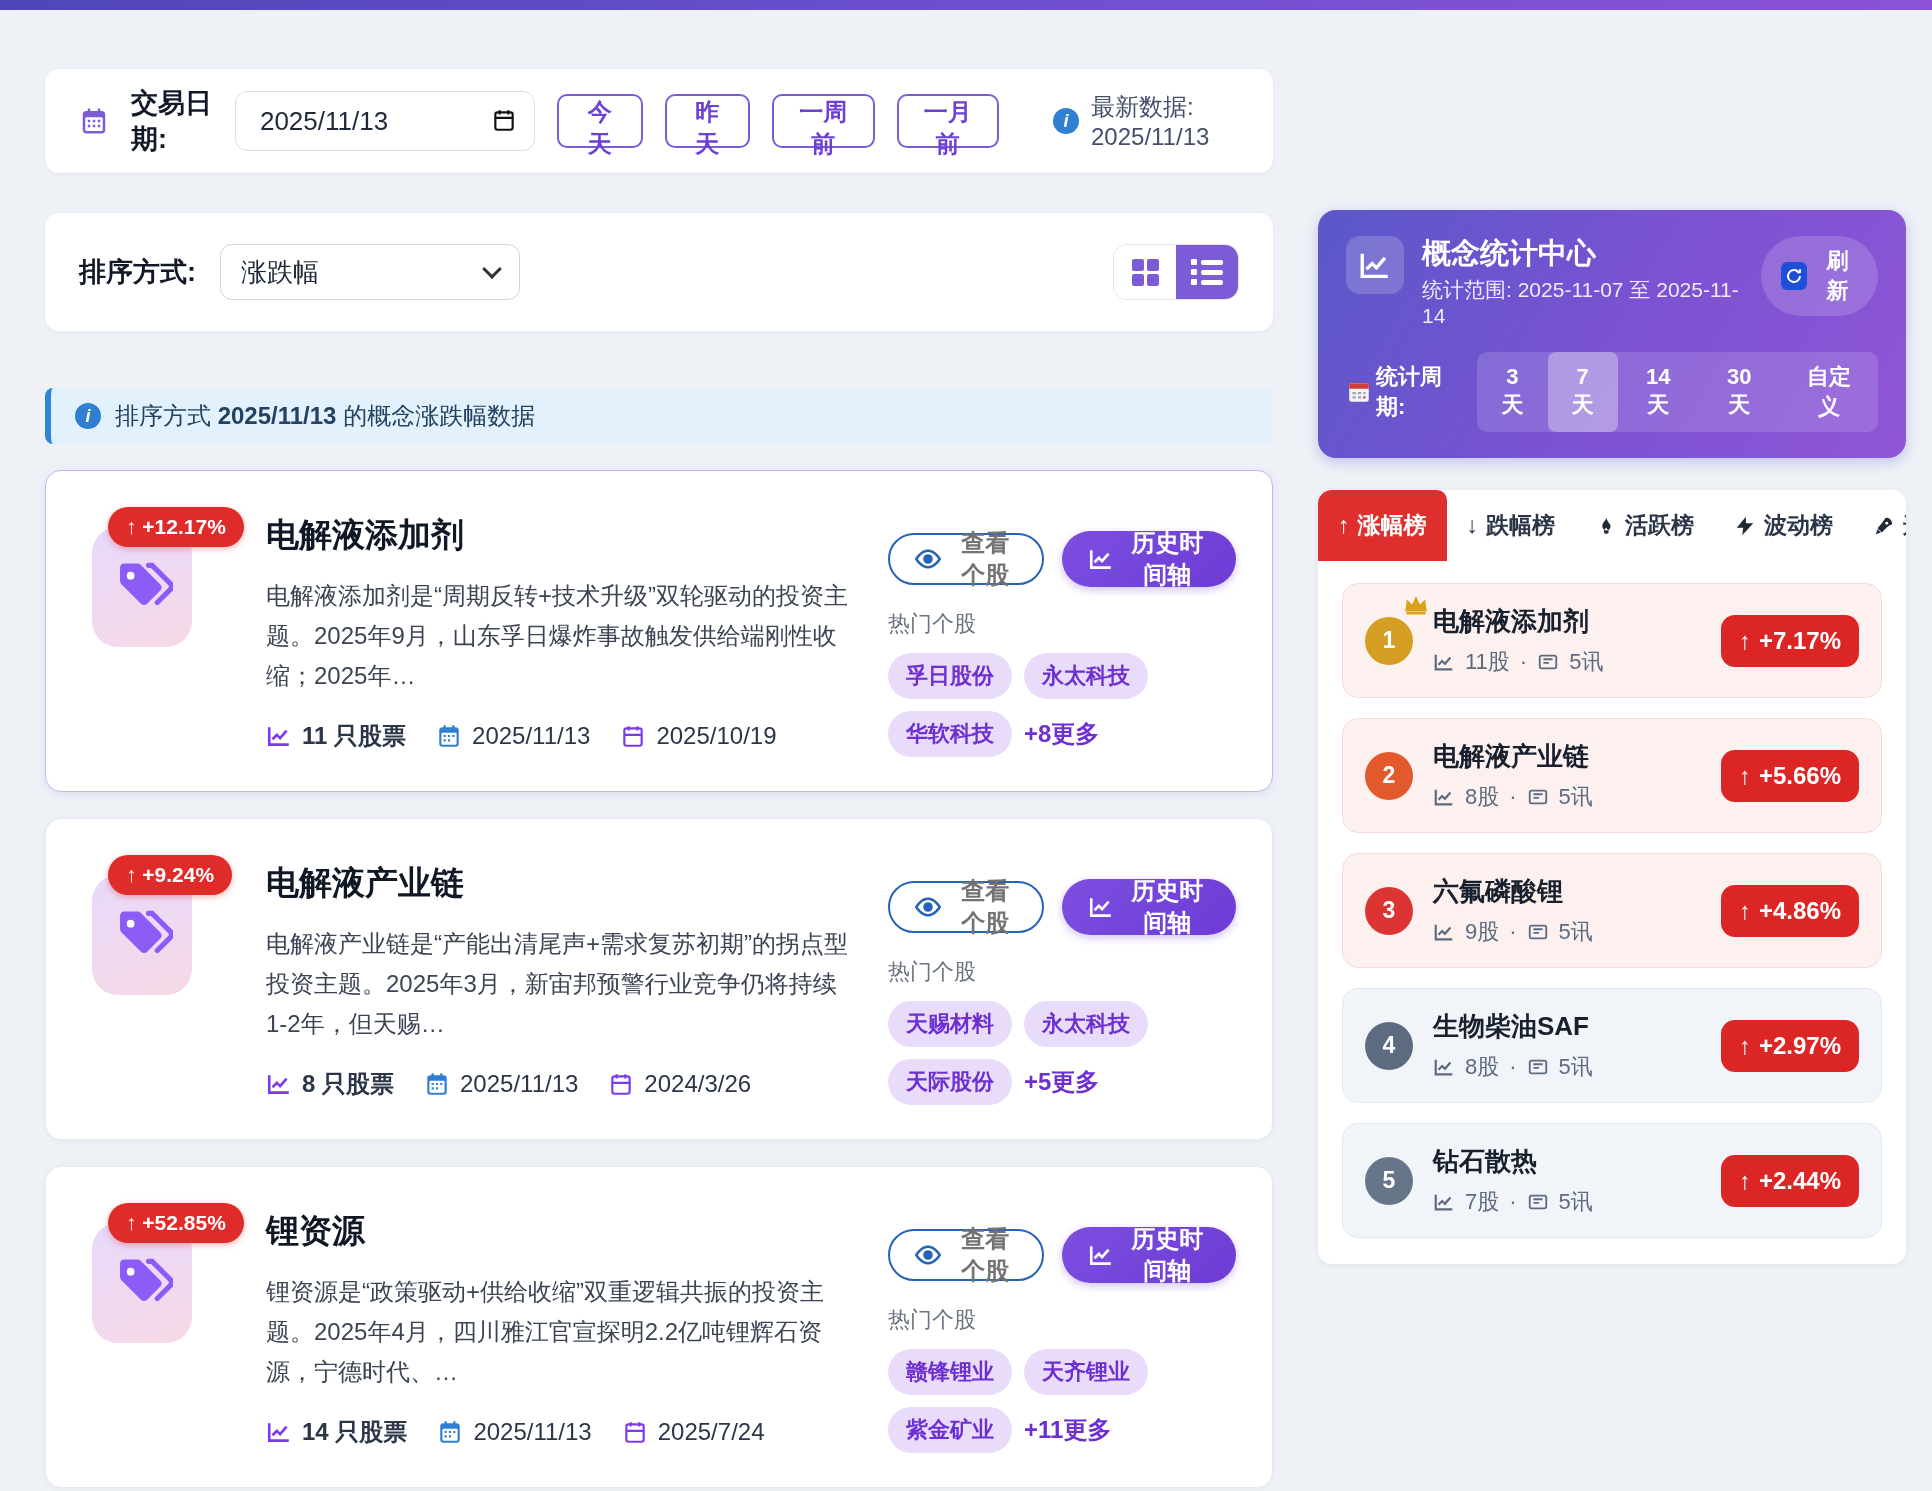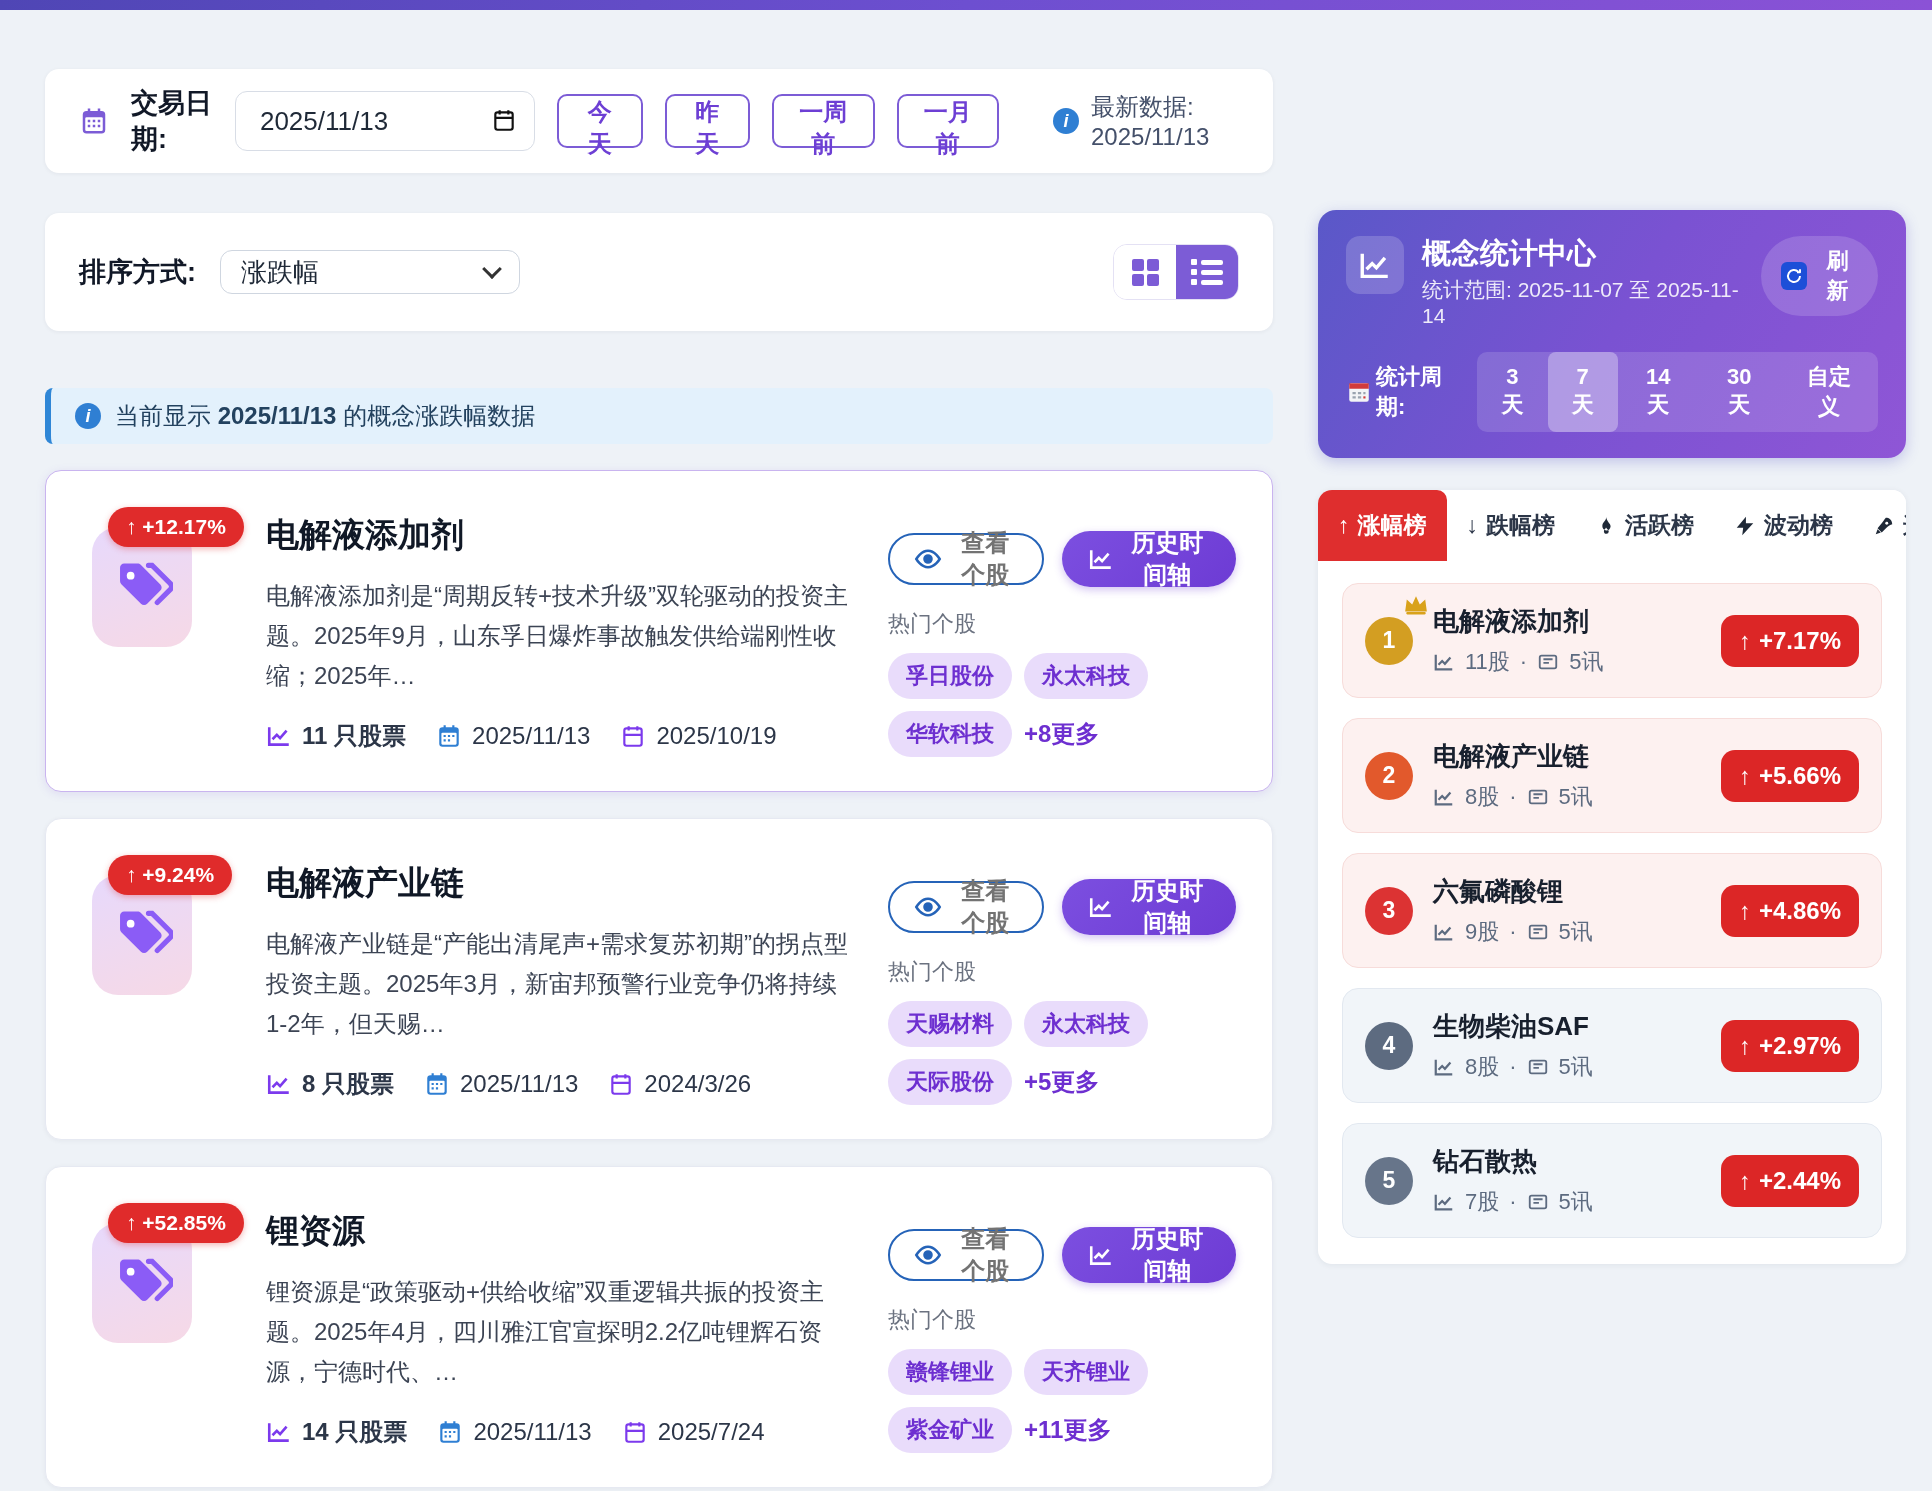--- a/index.html
+++ b/index.html
@@ -22,21 +22,21 @@
     font-size:26px; color:#1f2937; padding:0 56px 0 24px; font-family:inherit; background:#fff; }
   .date-cal { position:absolute; right:18px; top:16px; }
   .quick-btn { height:54px; padding:0 24px; background:#fff; border:2px solid #7c5cd6; border-radius:10px;
     color:#6d3fd4; font-size:24px; font-weight:bold; cursor:pointer; font-family:inherit; }
   .latest { display:flex; align-items:center; gap:12px; margin-left:32px; font-size:24px; color:#44506a; font-weight:500; }
   .info-circle { width:26px; height:26px; border-radius:50%; background:#2f7fd3; color:#fff; font-size:18px;
     font-weight:bold; display:flex; align-items:center; justify-content:center; font-style:italic; flex:0 0 auto; }
 
   
   .sort-card { margin-top:40px; height:118px; display:flex; align-items:center; padding:0 34px; }
-  .select-box { width:300px; height:44px; border:1.5px solid #cfd6e0; border-radius:12px; margin-left:24px;
+  .select-box { width:300px; height:56px; border:1.5px solid #cfd6e0; border-radius:12px; margin-left:24px;
     display:flex; align-items:center; justify-content:space-between; padding:16px 20px; font-size:26px; color:#1f2937; cursor:pointer; }
   .chevron { width:14px; height:14px; border-right:3px solid #333; border-bottom:3px solid #333;
     transform:rotate(45deg); margin-top:-6px; }
   .view-toggle { margin-left:auto; display:flex; border-radius:14px; overflow:hidden; border:1px solid #e4e1f4; }
   .seg { width:62px; height:54px; display:flex; align-items:center; justify-content:center; cursor:pointer; background:#fff; border:none; }
   .seg.active { background:#7c5cd6; }
   .grid-ic { width:26px; height:26px; display:grid; grid-template-columns:12px 12px; grid-template-rows:12px 12px; gap:3px; }
   .grid-ic i { background:#7c5cd6; border-radius:2px; }
   .list-ic { display:flex; flex-direction:column; gap:4px; }
   .list-ic .row { display:flex; gap:4px; align-items:center; }
@@ -181,21 +181,21 @@
               <span class="bar"></span>
             </span>
         </span>
       </button>
     </div>
   </section>
 
   <div class="banner">
     <span class="info-circle">i</span>
     <span>
-      <span>当前显示 </span><b>2025/11/13</b><span> 的概念涨跌幅数据</span>
+      <span>排序方式 </span><b>2025/11/13</b><span> 的概念涨跌幅数据</span>
     </span>
   </div>
 
   <article class="concept highlight">
     <div class="icon-wrap">
       <div class="tag-box">
         <svg width="62" height="62" viewBox="0 0 24 24">
             <path d="M3.5 4.5a1.6 1.6 0 0 1 1.6-1.6h5.2c.45 0 .88.18 1.2.5l7.6 7.6a1.7 1.7 0 0 1 0 2.4l-5.1 5.1a1.7 1.7 0 0 1-2.4 0l-7.6-7.6a1.7 1.7 0 0 1-.5-1.2V4.5z" fill="#8b5cf6"></path>
             <circle cx="7.6" cy="7.6" r="1.5" fill="#fff"></circle>
             <path d="M14.5 3.6h1.4l7 7a1.7 1.7 0 0 1 0 2.4l-5 5" fill="none" stroke="#8b5cf6" stroke-width="2" stroke-linecap="round"></path>

